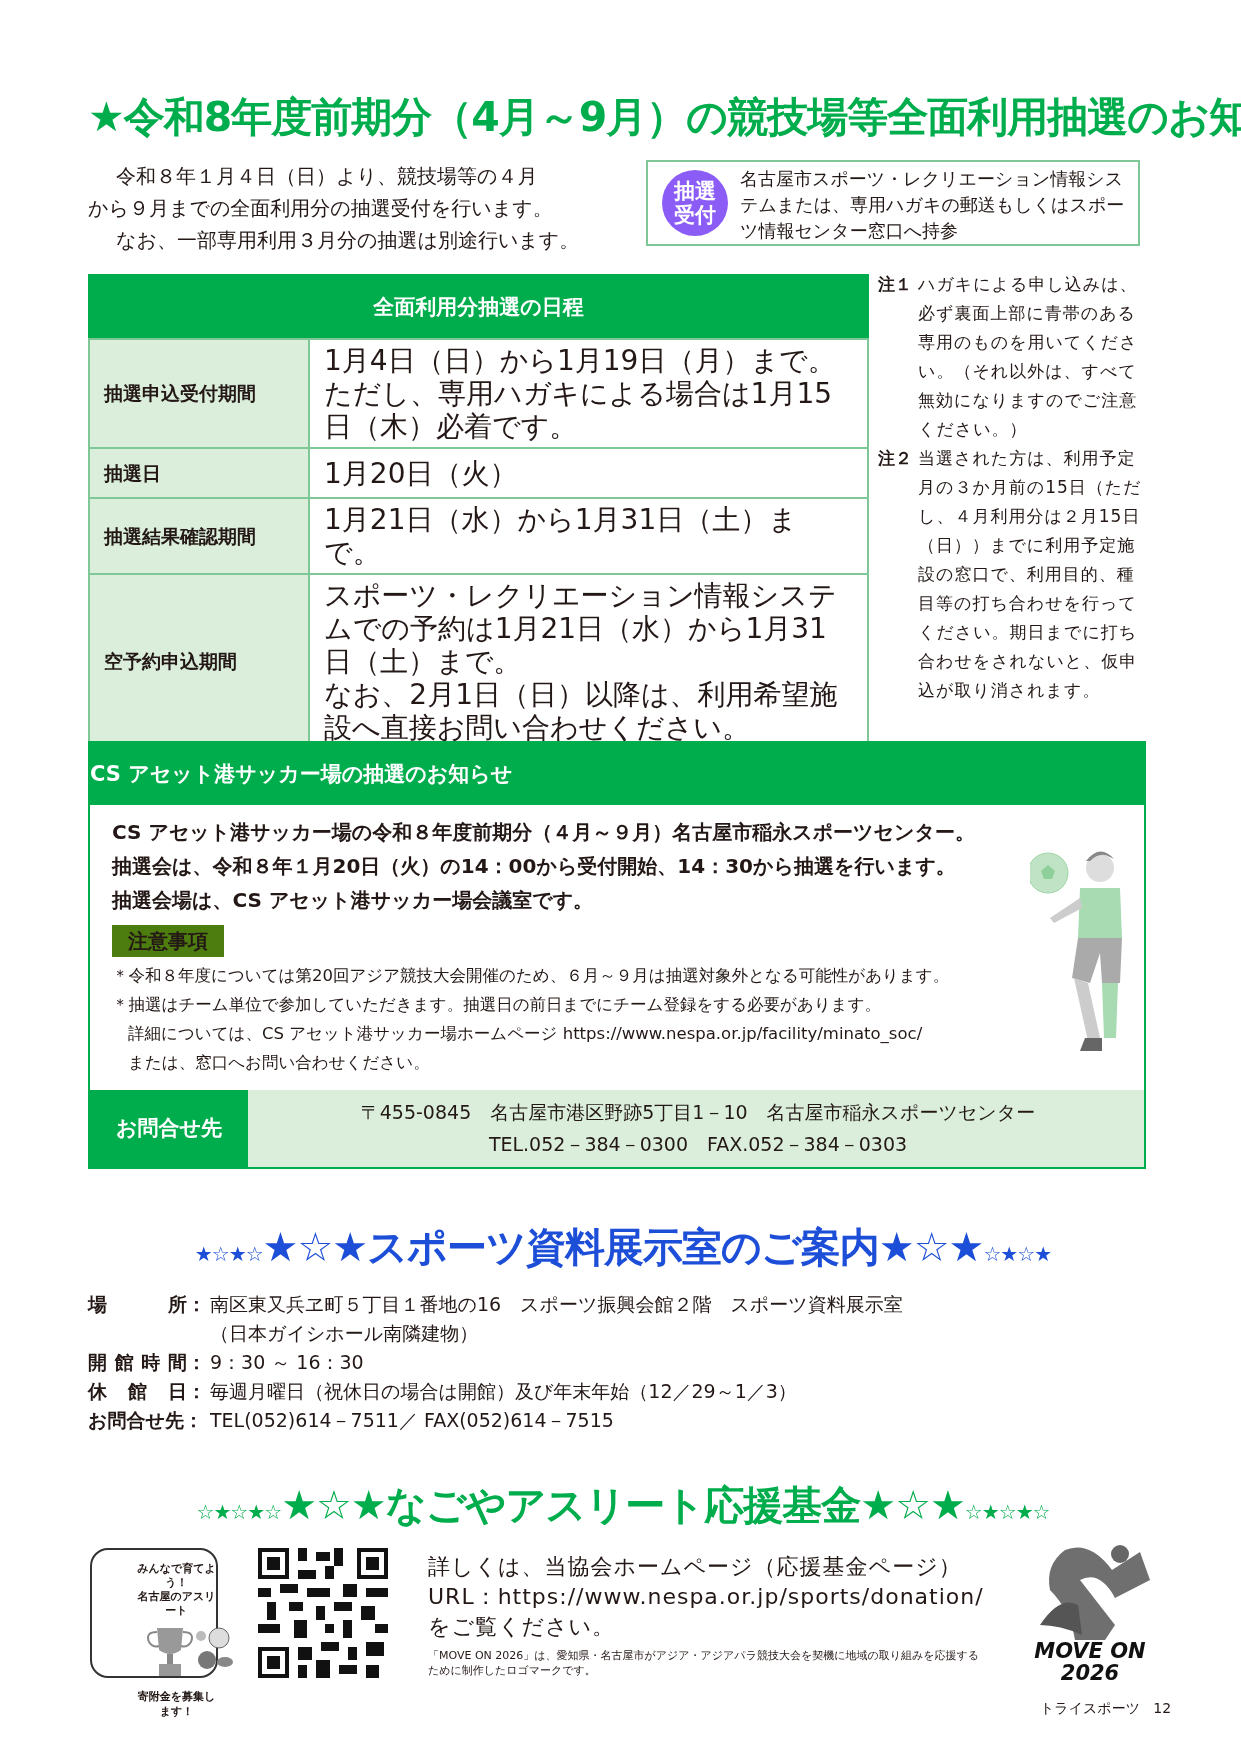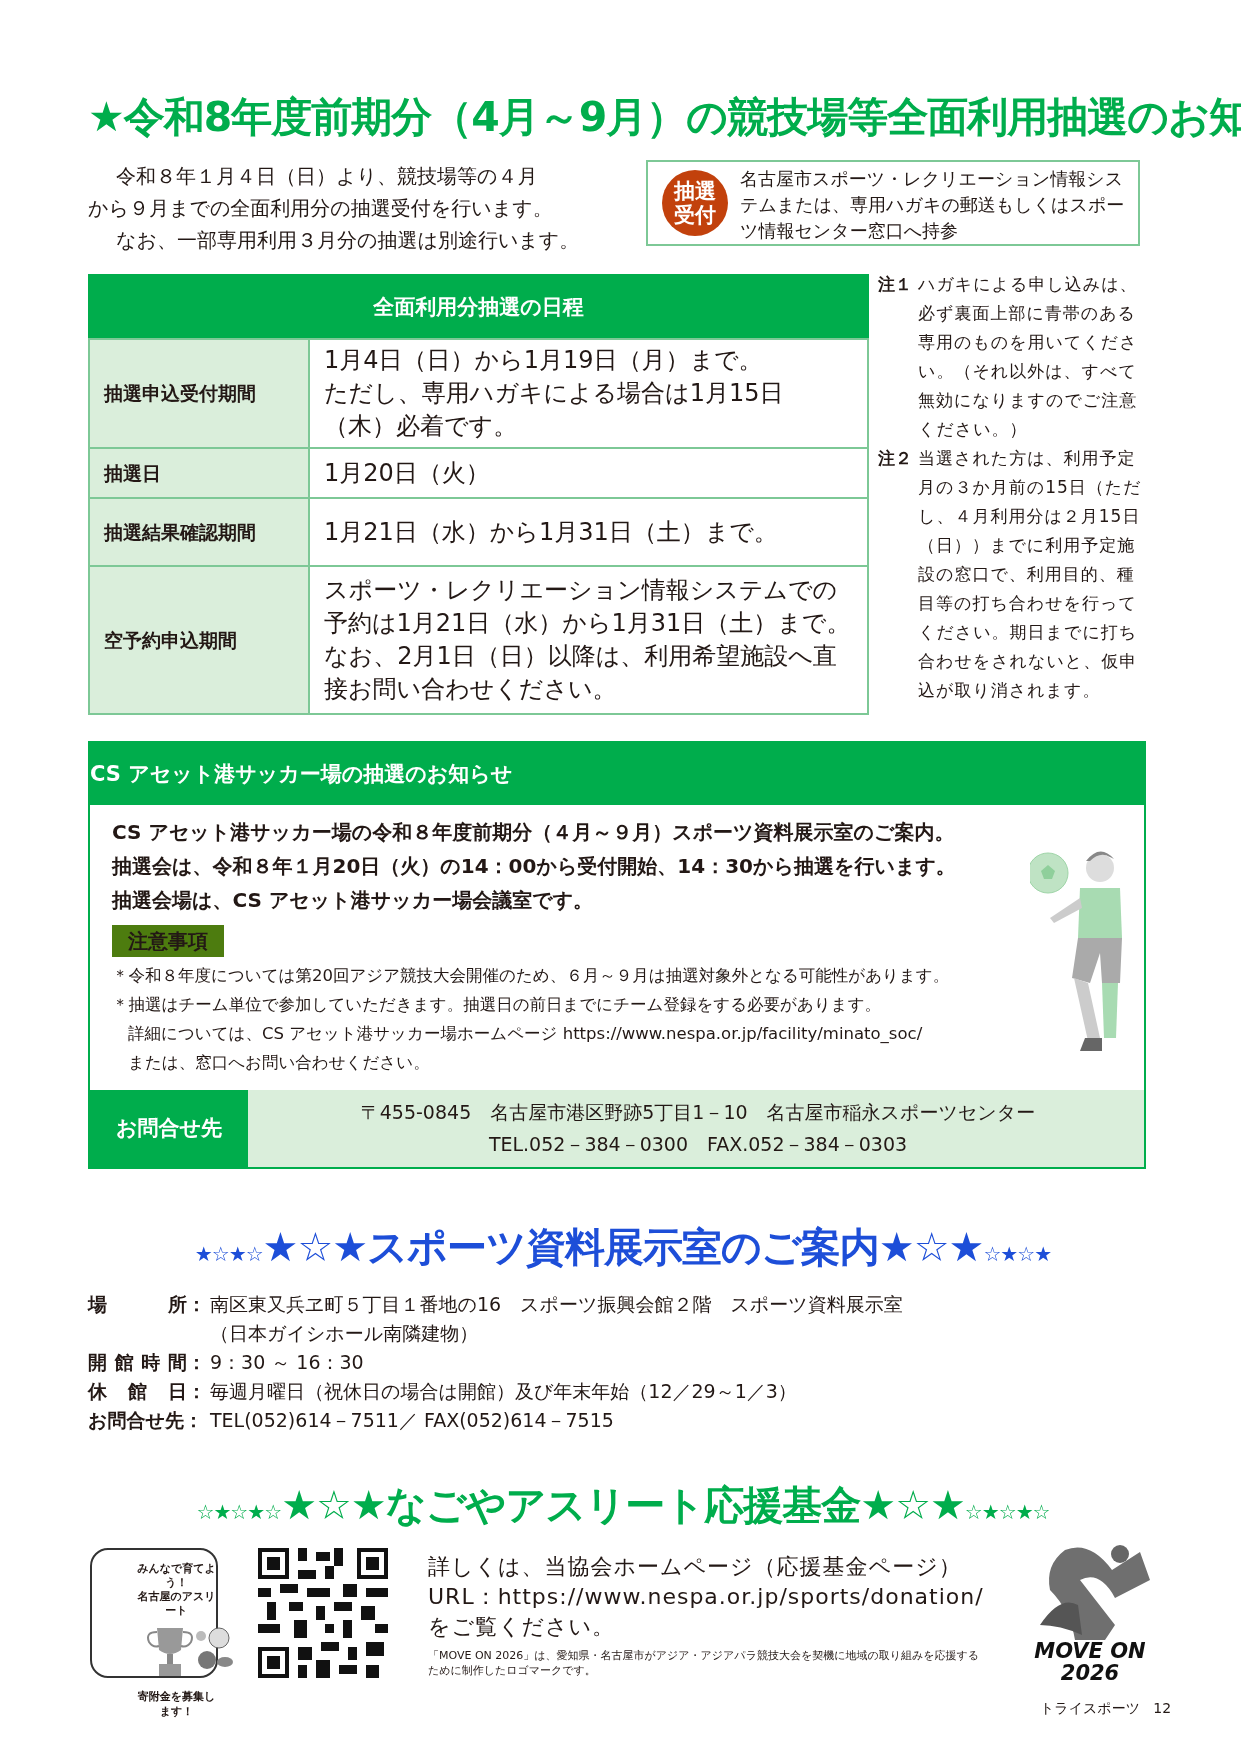--- a/index.html
+++ b/index.html
@@ -3,25 +3,25 @@
 <meta charset="utf-8">
 <style>
   html, body { margin:0; padding:0; background:#fff; }
   body { width:1241px; height:1754px; position:relative; font-family:"DejaVu Sans", sans-serif; color:#231815; overflow:hidden; }
   .abs { position:absolute; }
   .main-title { left:88px; top:90px; width:1070px; text-align:center; font-size:41px; font-weight:bold; color:#00ad4c; letter-spacing:-1px; white-space:nowrap; }
   .intro { left:88px; top:160px; width:540px; font-size:20px; line-height:32px; }
   .intro p { margin:0; }
   .intro .ind { text-indent:28px; }
   .recv-box { left:646px; top:160px; width:494px; height:86px; border:2px solid #7dc896; box-sizing:border-box; }
-  .recv-circle { position:absolute; left:14px; top:8px; width:66px; height:66px; border-radius:50%; background:#c2410c; color:#fff; font-size:21px; font-weight:bold; line-height:24px; text-align:center; display:flex; align-items:center; justify-content:center; }
+  .recv-circle { position:absolute; left:14px; top:8px; width:66px; height:66px; border-radius:50%; background:#8b5cf6; color:#fff; font-size:21px; font-weight:bold; line-height:24px; text-align:center; display:flex; align-items:center; justify-content:center; }
   .recv-text { position:absolute; left:92px; top:4px; width:396px; font-size:18px; line-height:26px; }
   .sched { left:88px; top:274px; width:781px; border:2px solid #00ad4c; border-collapse:collapse; }
   .sched th.head { background:#00ad4c; color:#fff; font-size:21px; font-weight:bold; height:60px; }
-  .sched td { border:2px solid #7dc896; font-size:24px; line-height:33px; }
+  .sched td { border:2px solid #7dc896; font-size:28px; line-height:33px; }
   .sched td.lbl { background:#daeedb; width:190px; padding:0 14px; font-weight:bold; font-size:19px; }
   .sched td.val { padding:4px 14px; }
   .notes { left:878px; top:270px; width:270px; font-size:17px; line-height:29px; }
   .note { display:flex; margin-bottom:0; }
   .note .nk { font-weight:bold; width:40px; flex:none; }
   .note .nt { flex:1; letter-spacing:1px; }
   .cs-box { left:88px; top:741px; width:1058px; height:428px; border:2px solid #00ad4c; box-sizing:border-box; }
   .cs-head { position:absolute; left:0; top:0; width:100%; height:62px; background:#00ad4c; color:#fff; font-size:21px; font-weight:bold; text-align:left; line-height:62px; }
   .cs-body { position:absolute; left:22px; top:72px; width:930px; font-size:20px; line-height:34px; font-weight:bold; }
   .cs-body p { margin:0; }
@@ -111,21 +111,21 @@
   </div>
   <div class="note">
     <span class="nk">注２</span>
     <span class="nt">当選された方は、利用予定月の３か月前の15日（ただし、４月利用分は２月15日（日））までに利用予定施設の窓口で、利用目的、種目等の打ち合わせを行ってください。期日までに打ち合わせをされないと、仮申込が取り消されます。</span>
   </div>
 </div>
 
 <div class="abs cs-box">
   <div class="cs-head">CS アセット港サッカー場の抽選のお知らせ</div>
   <div class="cs-body">
-    <p>CS アセット港サッカー場の令和８年度前期分（４月～９月）スポーツ資料展示室のご案内。</p>
+    <p>CS アセット港サッカー場の令和８年度前期分（４月～９月）名古屋市稲永スポーツセンター。</p>
     <p>抽選会は、令和８年１月20日（火）の14：00から受付開始、14：30から抽選を行います。</p>
     <p>抽選会場は、CS アセット港サッカー場会議室です。</p>
   </div>
   <div class="caution-label">注意事項</div>
   <div class="caution-list">
     <p>＊令和８年度については第20回アジア競技大会開催のため、６月～９月は抽選対象外となる可能性があります。</p>
     <p>＊抽選はチーム単位で参加していただきます。抽選日の前日までにチーム登録をする必要があります。</p>
     <p class="sub">詳細については、CS アセット港サッカー場ホームページ https://www.nespa.or.jp/facility/minato_soc/</p>
     <p class="sub">または、窓口へお問い合わせください。</p>
   </div>

